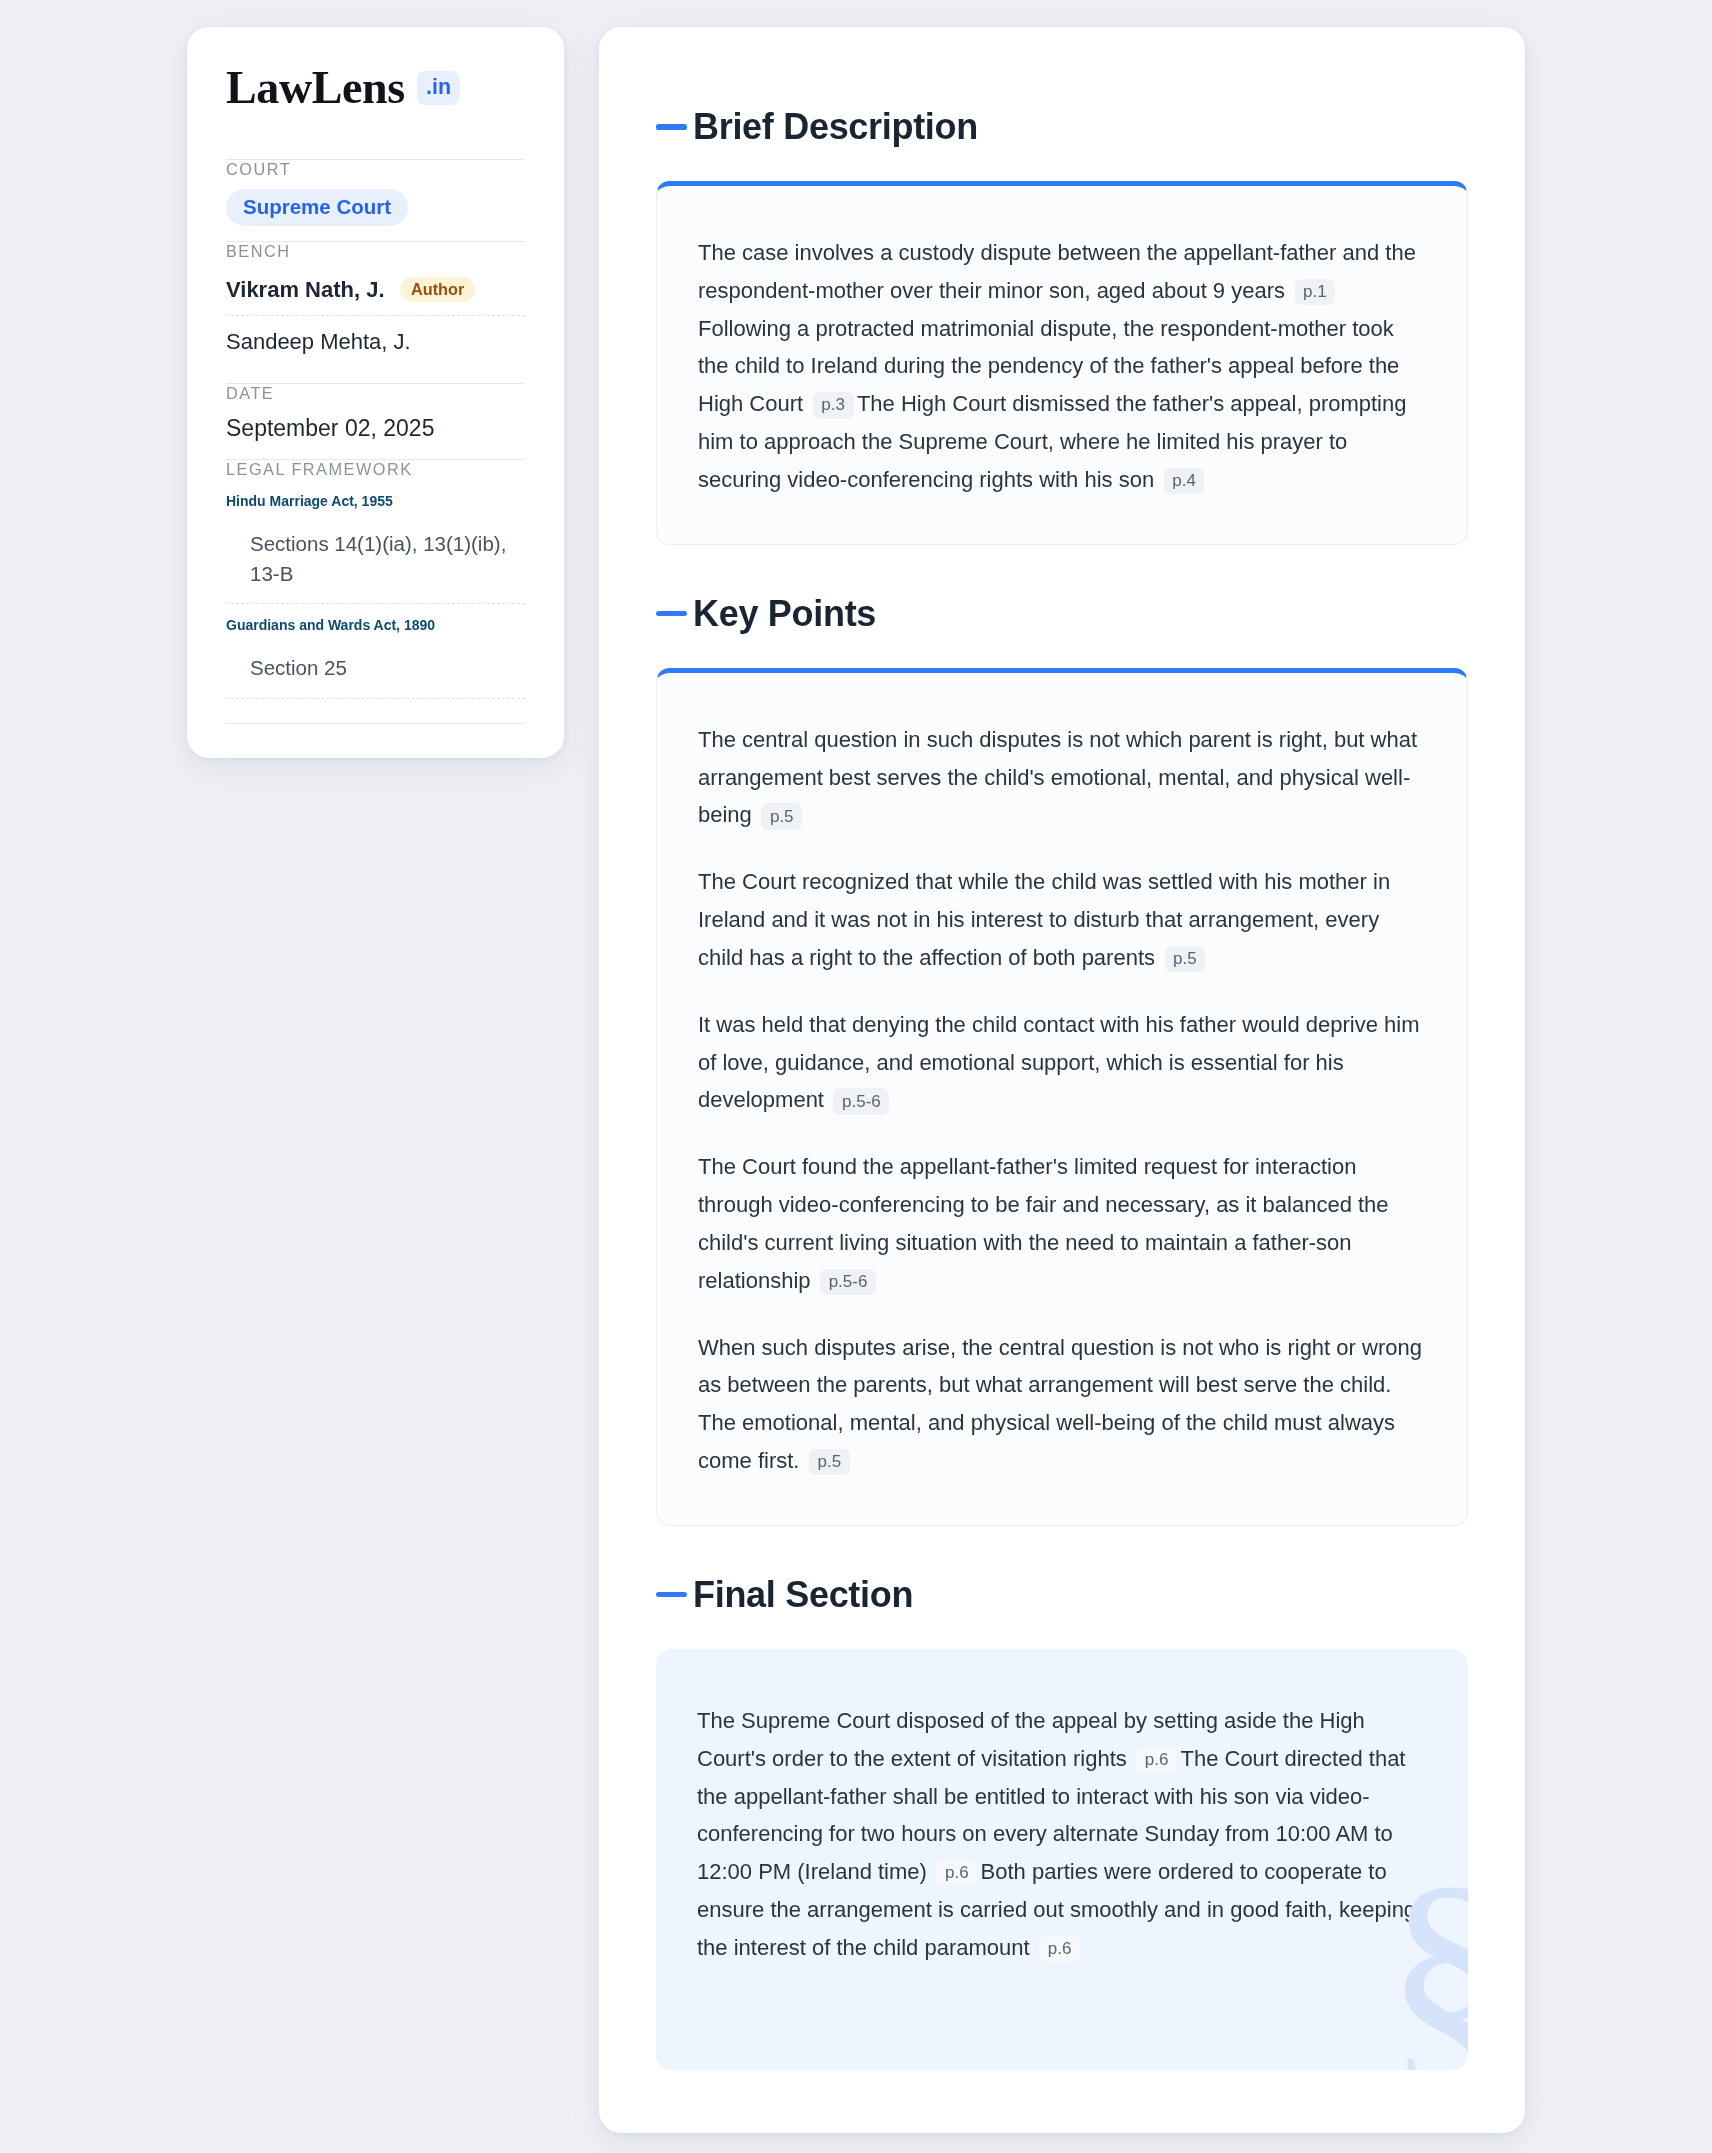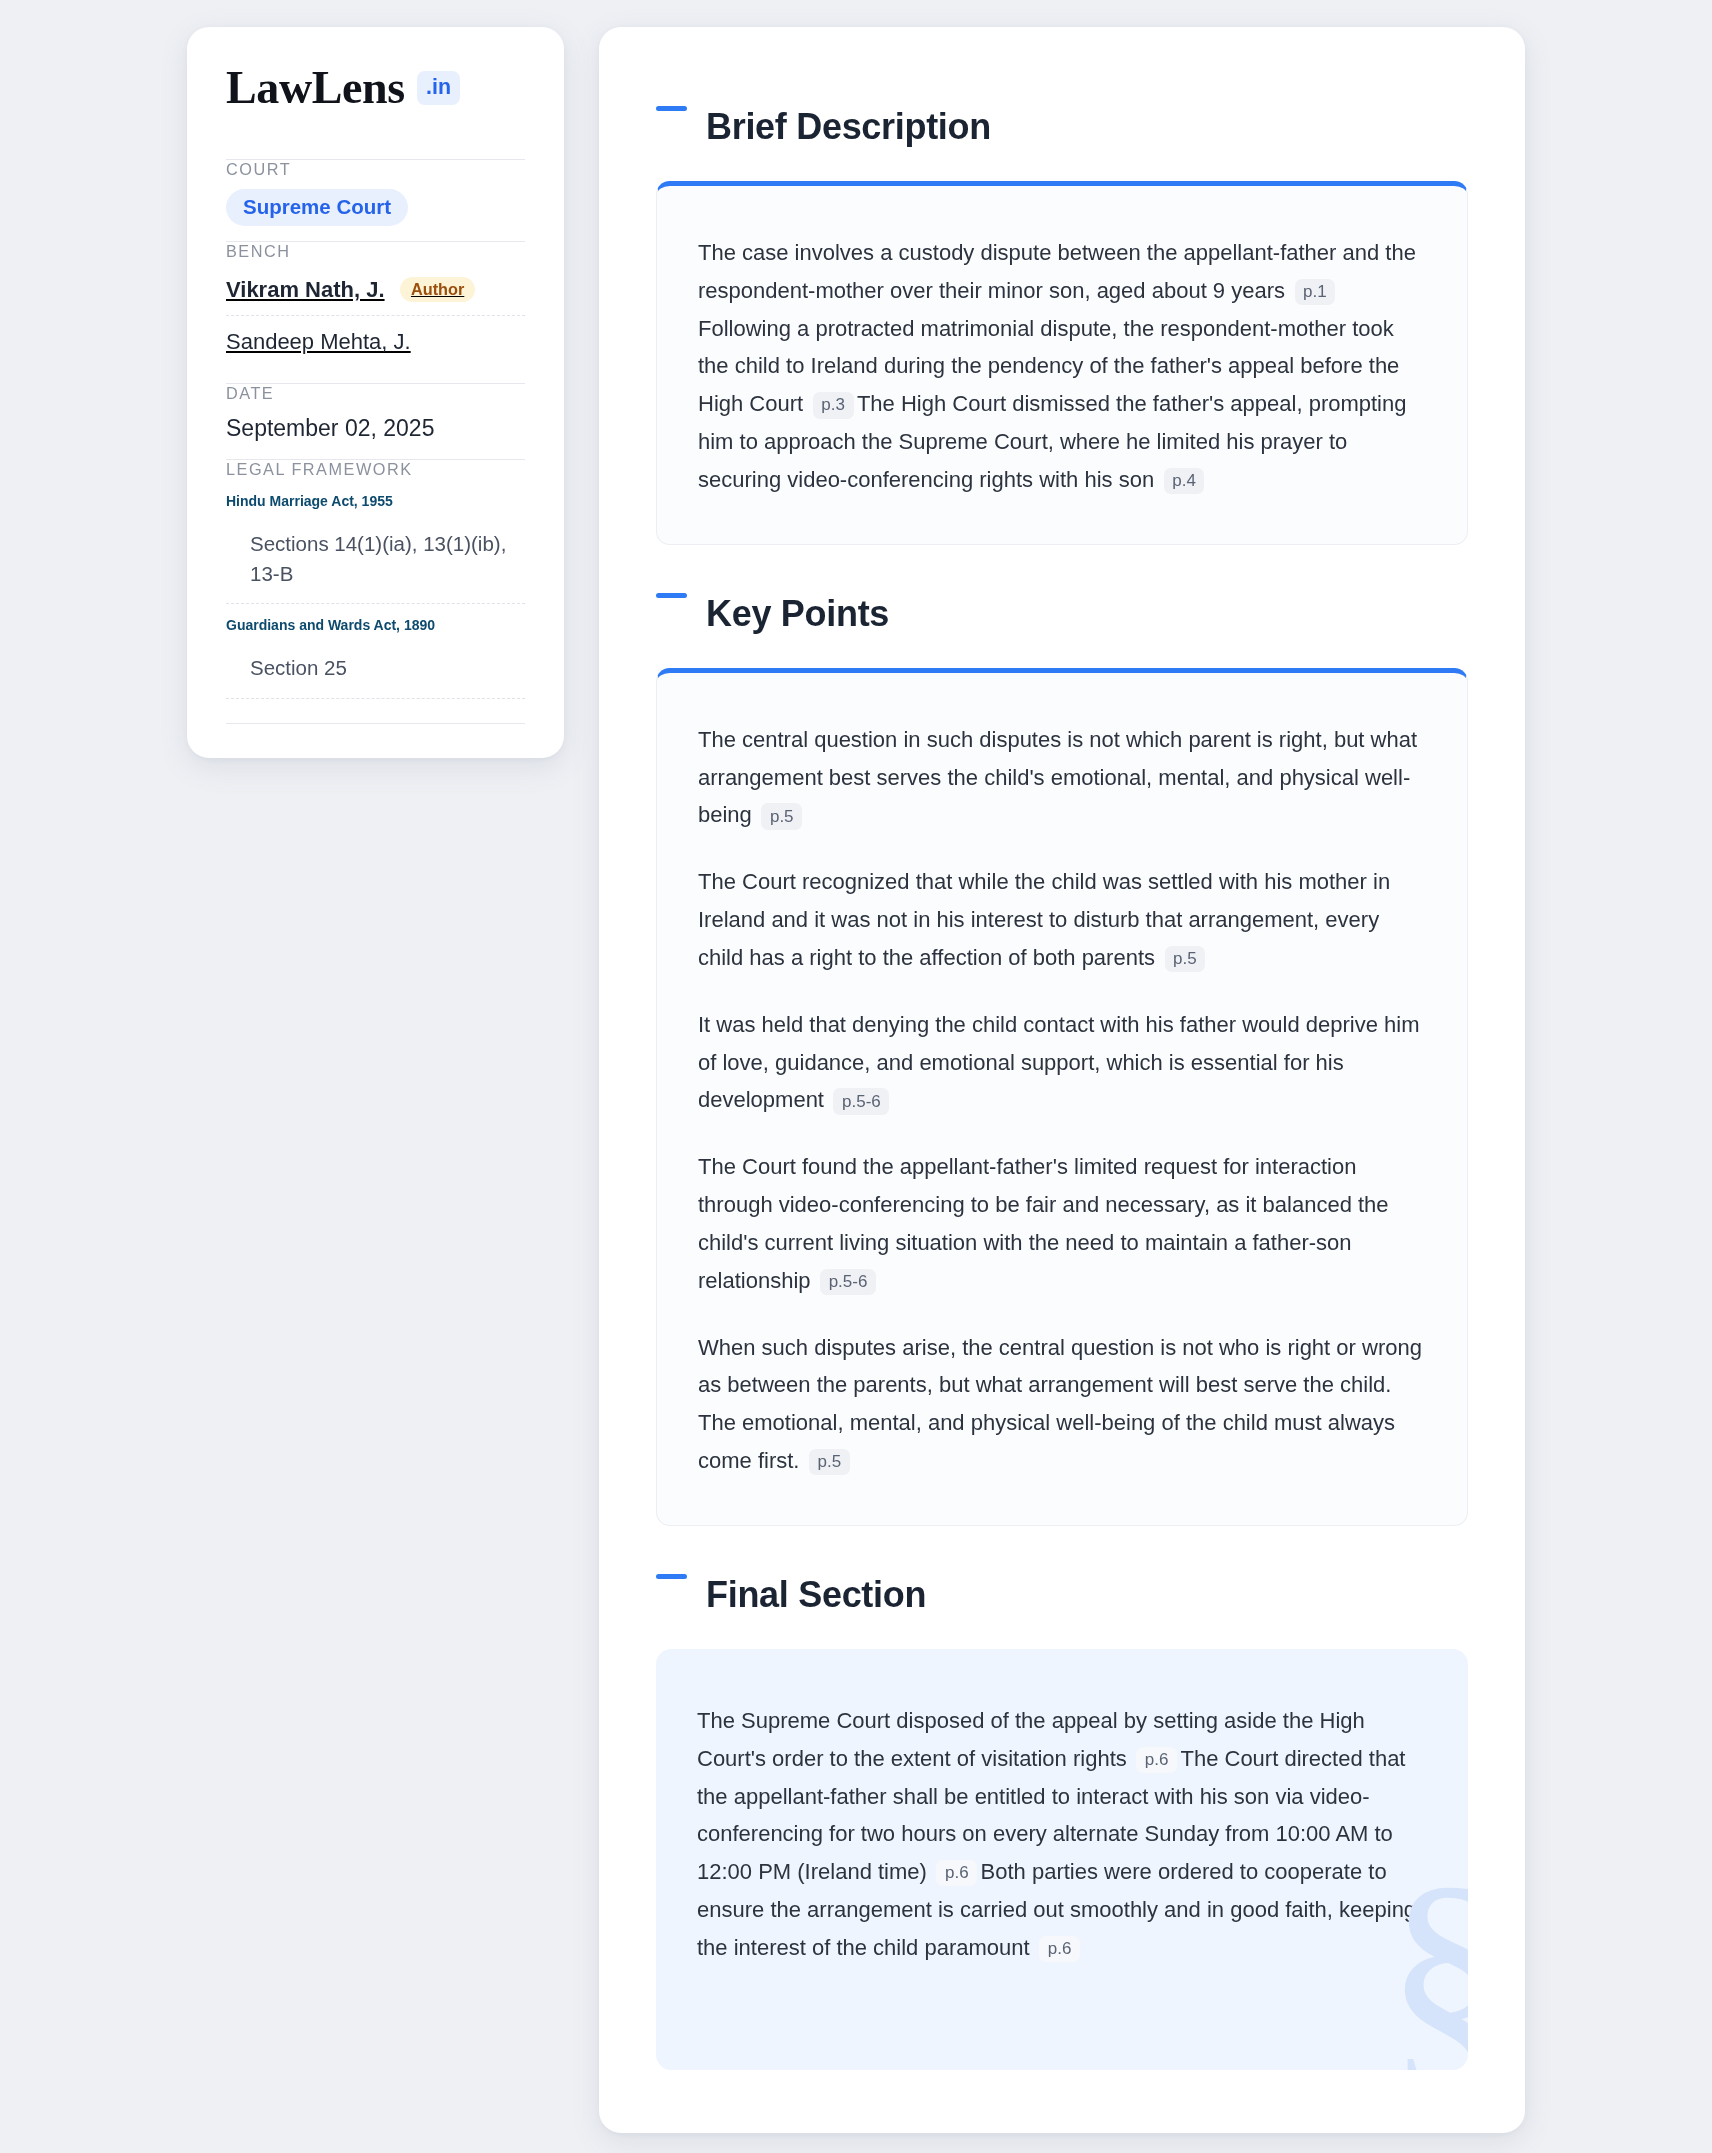--- a/index.html
+++ b/index.html
@@ -85,21 +85,20 @@
     padding: 7.7px 17px 8.6px 17px;
     border-radius: 855px;
     line-height: 1;
   }
 
   .bench-row {
     display: flex;
     align-items: center;
     gap: 15.4px;
     padding: 5.1px 0 12px 0;
-    text-decoration: underline;
   }
   .bench-name { font-size: 22px; color: #1f2633; }
   .bench-name.author { font-weight: bold; }
   .badge-author {
     background: #fdf3d7;
     color: #9a4f0c;
     font-size: 16.3px;
     font-weight: bold;
     padding: 4.3px 11px 5.1px 11px;
     border-radius: 855px;
@@ -138,22 +137,22 @@
     border-radius: 22px;
     padding: 79px 57px 0 57px;
     box-shadow: 0 8.6px 29px rgba(100, 112, 140, 0.13), 0 1.7px 5.1px rgba(100,112,140,0.06);
     overflow: hidden;
   }
 
   .section { margin-bottom: 48px; }
 
   .section-head {
     display: flex;
-    align-items: flex-start;
-    gap: 19px;
+    align-items: center;
+    gap: 6px;
     margin-bottom: 33px;
   }
   .head-dash {
     width: 31px;
     height: 5.1px;
     background: #2f7bf5;
     border-radius: 2.6px;
     flex: none;
   }
   .head-title {

